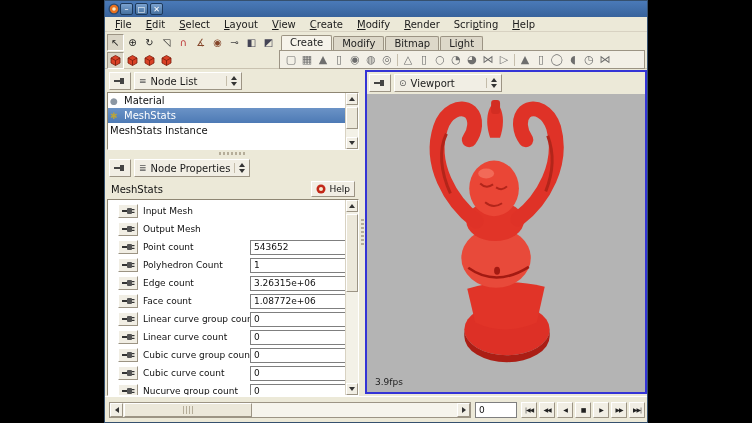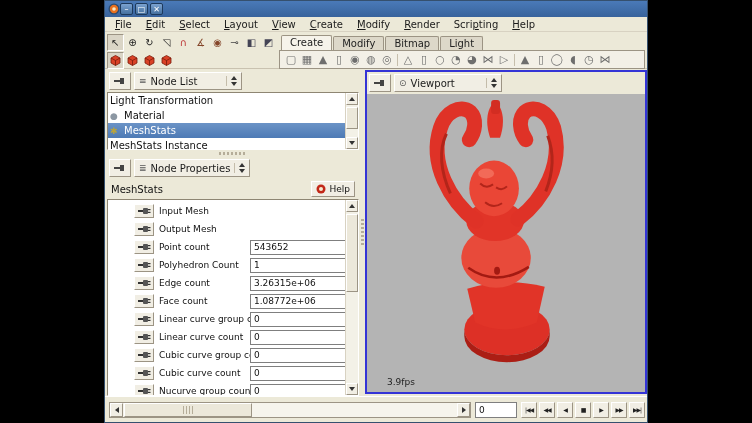--- a/index.html
+++ b/index.html
@@ -77,33 +77,33 @@
   .grip-v{width:3px;height:28px;background:repeating-linear-gradient(#b5ad99 0 2px,transparent 2px 4px);}
   
   .props-panel{flex:1;display:flex;flex-direction:column;overflow:hidden;}
   .props-subheader{height:20px;flex:0 0 20px;display:flex;align-items:center;padding:0 4px;}
   .node-name{font-size:10px;color:#111;}
   .help-btn{margin-left:auto;height:16px;display:flex;align-items:center;gap:3px;padding:0 4px;
     background:#f1eee4;border:1px solid;border-color:#fff #9c9484 #9c9484 #fff;font-size:9px;color:#111;}
   .props-list{flex:1;background:#fff;border:1px solid;border-color:#8e8673 #fff #fff #8e8673;
     display:flex;overflow:hidden;}
   .props-rows{flex:1;overflow:hidden;padding-top:2px;}
-  .prop-row{height:18px;display:flex;align-items:center;padding-left:26px;position:relative;}
+  .prop-row{height:18px;display:flex;align-items:center;padding-left:10px;position:relative;}
   .plug-btn{width:20px;height:14px;display:flex;align-items:center;justify-content:center;
     background:#f1eee4;border:1px solid;border-color:#fff #9c9484 #9c9484 #fff;flex:0 0 20px;}
   .prop-label{font-size:9px;color:#111;margin-left:5px;white-space:nowrap;}
   .val-box{position:absolute;left:142px;width:96px;height:15px;background:#fff;
     border:1px solid #7f7f7f;font-size:9px;line-height:13px;padding:0 3px;color:#111;}
   
   .viewport{flex:1;border:2px solid var(--viewport_border,#3434d6);background:var(--viewport_bg,#b4b4b4);
     position:relative;overflow:hidden;margin:1px 0 2px 0;}
   .vp-header{height:22px;display:flex;align-items:center;gap:3px;padding:1px 2px;
     background:var(--chrome_bg,#ece9d8);}
   .buddha-svg{position:absolute;left:0;top:22px;width:100%;height:calc(100% - 22px);}
-  .fps{position:absolute;left:20px;bottom:5px;font-size:9px;color:#222;}
+  .fps{position:absolute;left:8px;bottom:5px;font-size:9px;color:#222;}
   
   .bottombar{height:26px;flex:0 0 26px;display:flex;align-items:center;padding:0 4px;gap:4px;
     border-top:1px solid #fff;}
   .timeline-scroll{width:362px;flex:0 0 362px;height:16px;display:flex;
     background:#f6f4ec;border:1px solid #9c9484;}
   .ts-btn{width:13px;height:14px;display:flex;align-items:center;justify-content:center;
     background:#f1eee4;border:1px solid;border-color:#fff #9c9484 #9c9484 #fff;flex:0 0 13px;}
   .ts-left{width:0;height:0;border-top:3px solid transparent;border-bottom:3px solid transparent;border-right:4px solid #333;}
   .ts-right{width:0;height:0;border-top:3px solid transparent;border-bottom:3px solid transparent;border-left:4px solid #333;}
   .ts-track{flex:1;position:relative;}
@@ -310,24 +310,20 @@
               <span>Node List</span>
               <span class="spin">
                   <span class="t-up"></span>
                   <span class="t-down"></span>
                 </span>
             </span>
           </div>
           <div class="listbox">
             <div class="list-items">
 
-                <div class="list-item">
-
-                  <span>Light Transformation</span>
-                </div>
 
                 <div class="list-item">
                   <span class="li-icon" style="color: rgb(140, 151, 163);">●</span>
                   <span>Material</span>
                 </div>
 
                 <div class="list-item selected">
                   <span class="li-icon" style="color: rgb(185, 164, 60);">✱</span>
                   <span>MeshStats</span>
                 </div>

